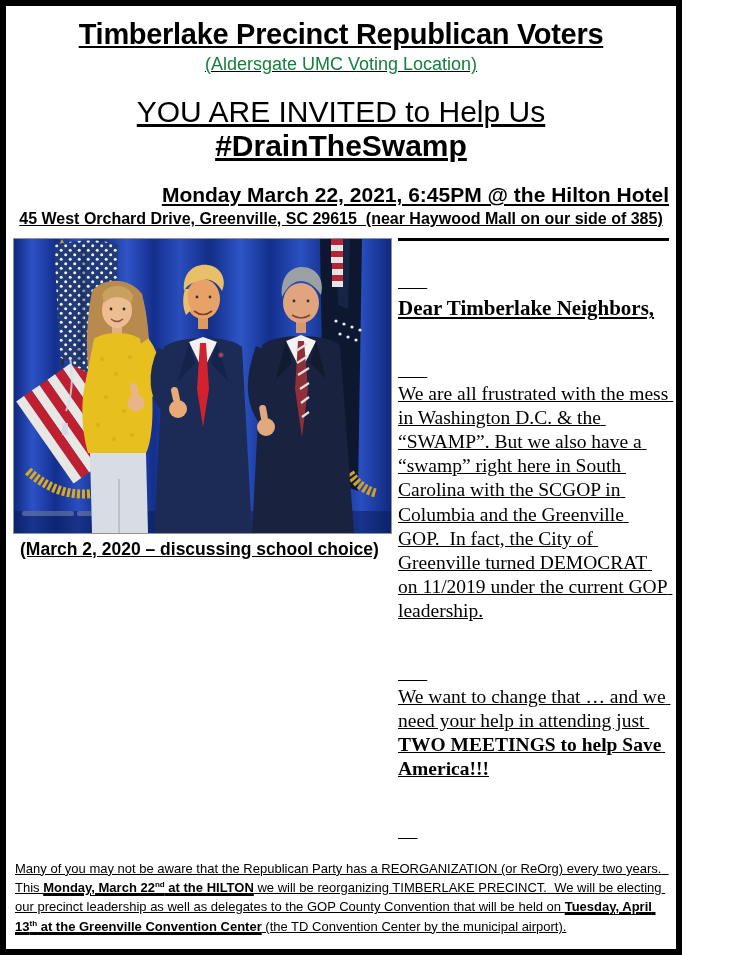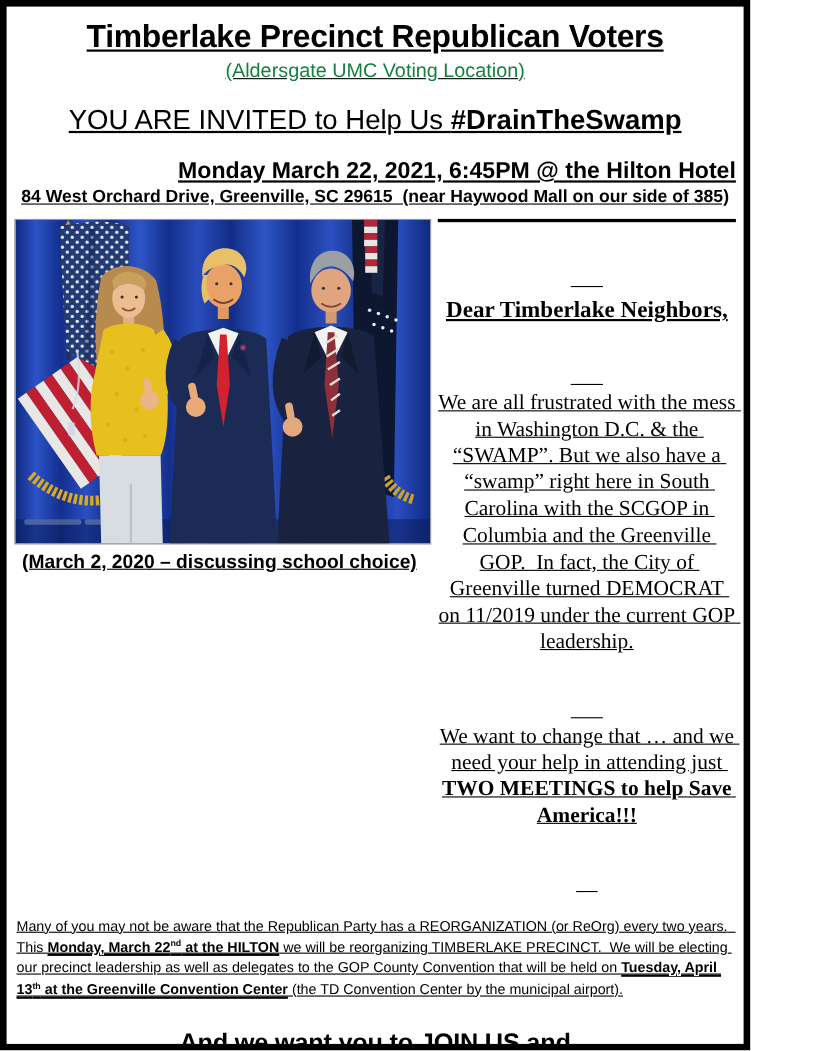--- a/index.html
+++ b/index.html
@@ -5,32 +5,32 @@
   html,body{margin:0;padding:0;background:#fff;}
   .page{
     box-sizing:border-box;width:682px;height:955px;
     border:6px solid #000;background:#fff;color:#000;
     font-family:"Liberation Sans",sans-serif;
     padding:8px 7px 0 7px;overflow:hidden;position:relative;text-decoration:underline;
   }
   .hdr{text-align:center;}
   .title{font-size:29px;font-weight:bold;margin:4px 0 3px;letter-spacing:-0.3px;}
   .subtitle{font-size:18px;color:#15803d;margin:0 0 20px;}
-  .invite{font-size:25px;margin:0 0 20px;}
+  .invite{font-size:30px;margin:0 0 20px;}
   .invite b{font-weight:bold;}
   .event{font-size:21px;font-weight:bold;margin:0 0 3px;text-align:right;}
   .address{font-size:16px;font-weight:bold;margin:0 0 10px;white-space:pre-wrap;}
   .two-col{display:flex;align-items:flex-start;}
   .photo-col{flex:0 0 377px;width:377px;}
   .photo-frame{width:377px;height:294px;border:1px solid #8f949c;box-sizing:content-box;line-height:0;}
   .caption{font-weight:bold;font-size:17.5px;line-height:1.2;padding:5px 0 0 7px;white-space:pre-wrap;}
   .letter{
-    flex:1;margin-left:8px;border-top:3px solid #000;padding-top:16px;
+    flex:1;margin-left:8px;border-top:3px solid #000;padding-top:4px;
     font-family:"Liberation Serif","DejaVu Serif",serif;
-    font-size:19.5px;line-height:1.24;white-space:pre-wrap;text-align:center;
+    font-size:19.5px;line-height:1.24;white-space:pre-wrap;
   }
   .letter .salutation{font-size:21px;font-weight:bold;margin:2px 0 12px;}
   .letter p{margin:0 0 13px;}
   .letter b{font-weight:bold;}
   .body-par{font-size:13px;line-height:1.48;margin:16px 2px 0;white-space:pre-wrap;}
   sup{font-size:0.62em;line-height:0;}
   .ul{font-weight:bold;text-decoration:underline;text-decoration-thickness:2px;text-underline-offset:2px;}
   .join{
     text-align:center;font-size:23px;font-weight:bold;line-height:1.6;
     margin:20px 0 12px;letter-spacing:-0.2px;
@@ -39,21 +39,21 @@
 </head>
 <body>
 
 <div class="page">
 
   <div class="hdr">
     <div class="title">Timberlake Precinct Republican Voters</div>
     <div class="subtitle">(Aldersgate UMC Voting Location)</div>
     <div class="invite"><span>YOU ARE INVITED to Help Us </span><b>#DrainTheSwamp</b></div>
     <div class="event">Monday March 22, 2021, 6:45PM @ the Hilton Hotel</div>
-    <div class="address">84 West Orchard Drive, Greenville, SC 29615  (near Haywood Mall on our side of 385)</div>
+    <div class="address">45 West Orchard Drive, Greenville, SC 29615  (near Haywood Mall on our side of 385)</div>
   </div>
 
   <div class="two-col">
     <div class="photo-col">
       <div class="photo-frame">
         <svg viewBox="0 0 377 294" width="377" height="294" preserveAspectRatio="none">
           <defs>
             <linearGradient id="curtain" x1="0" y1="0" x2="1" y2="0">
               <stop offset="0" stop-color="#0f2a7e"></stop>
                 <stop offset="0.05" stop-color="#2c52c6"></stop>

